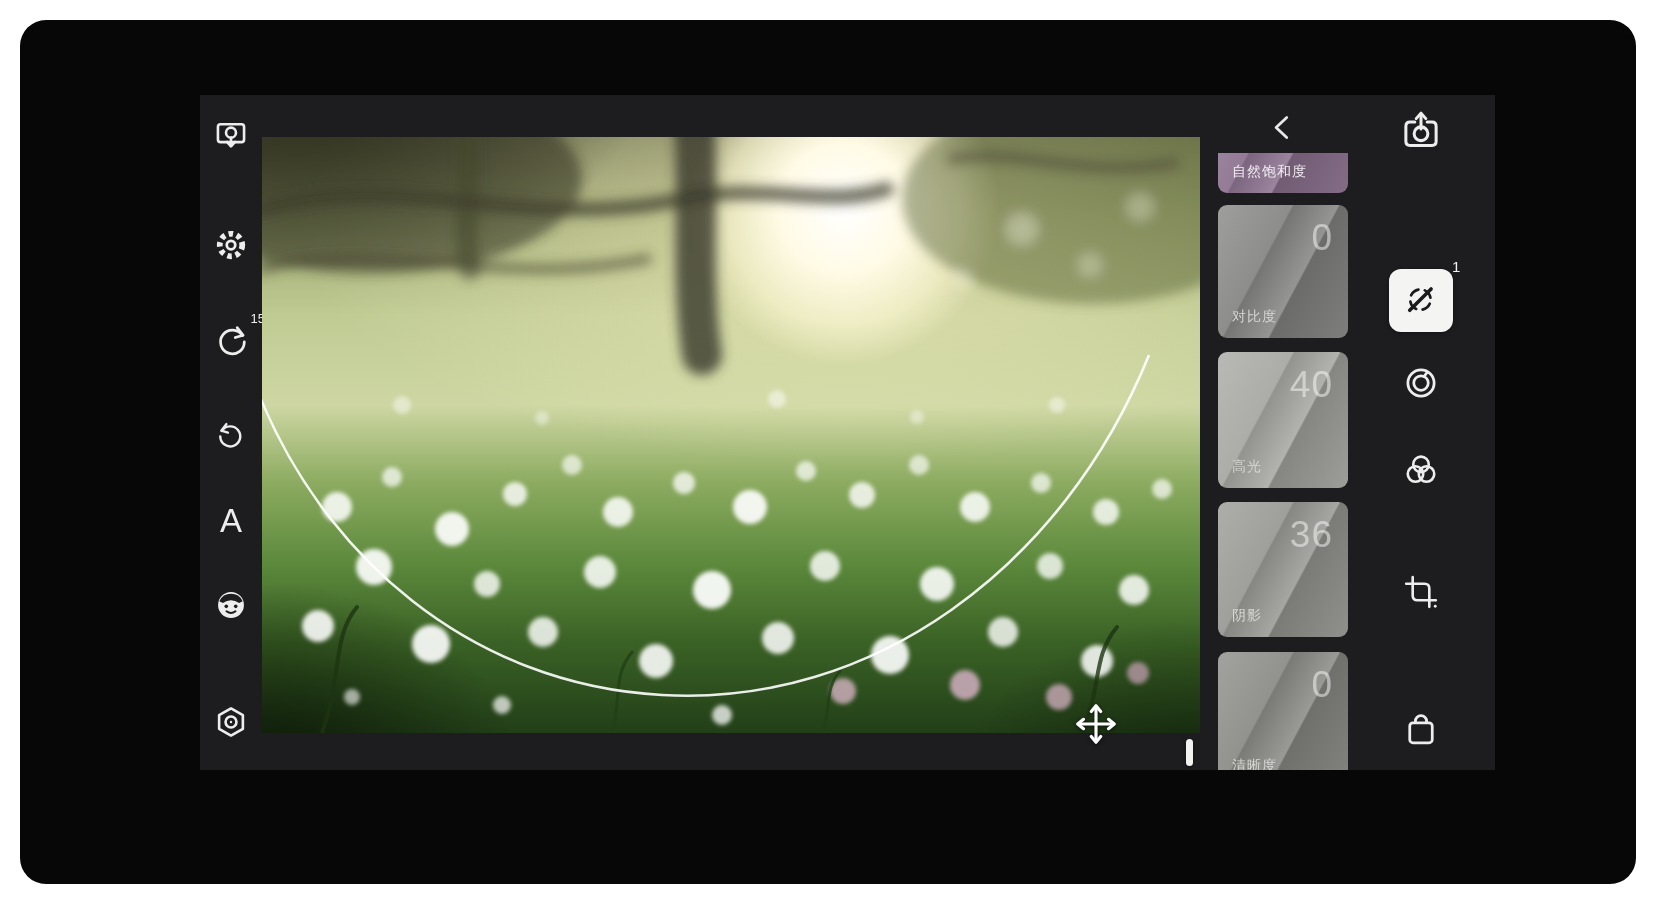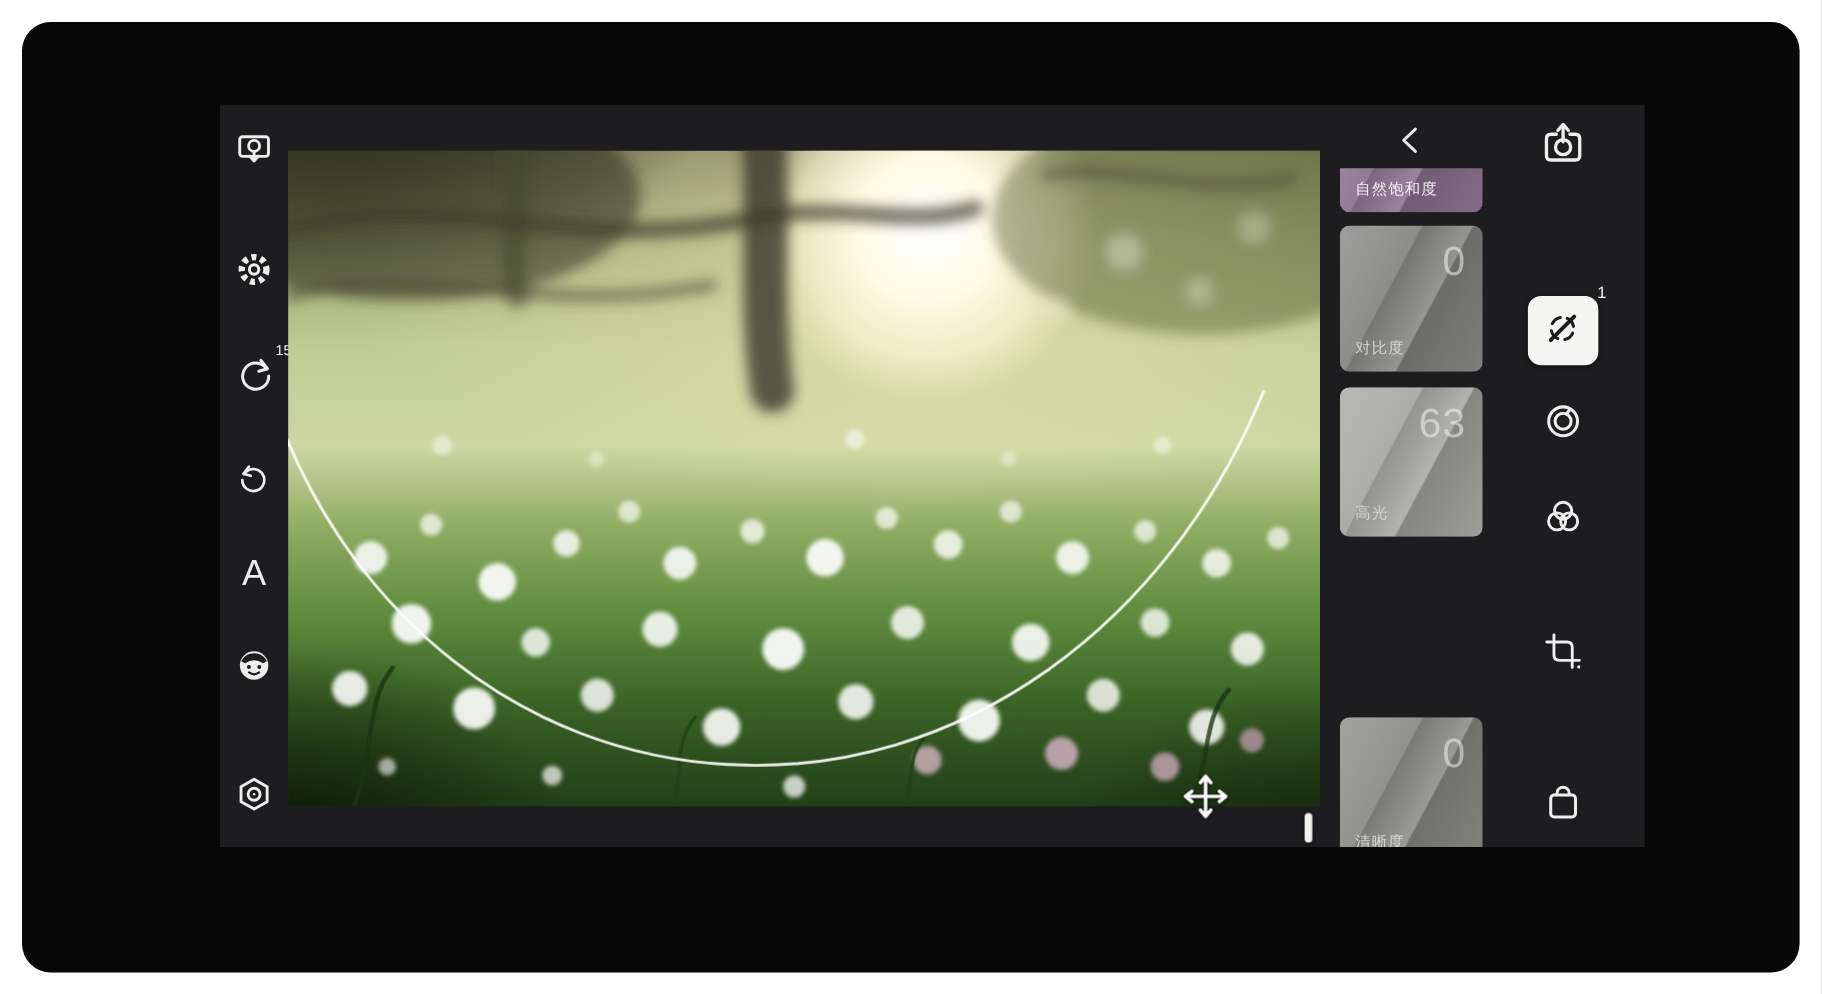--- a/index.html
+++ b/index.html
@@ -247,22 +247,26 @@
 
   <div class="panel-clip">
     <div class="tile tile-vibrance">
       <span class="lab">自然饱和度</span>
     </div>
     <div class="tile tile-contrast">
       <span class="val">0</span>
       <span class="lab">对比度</span>
     </div>
     <div class="tile tile-highlights">
-      <span class="val">63</span>
+      <span class="val">40</span>
       <span class="lab">高光</span>
+    </div>
+    <div class="tile tile-shadows">
+      <span class="val">36</span>
+      <span class="lab">阴影</span>
     </div>
     <div class="tile tile-clarity">
       <span class="val">0</span>
       <span class="lab">清晰度</span>
     </div>
   </div>
 
   <div class="scroll-pill"></div>
 
   <div class="rtb-item" style="top:133px">

